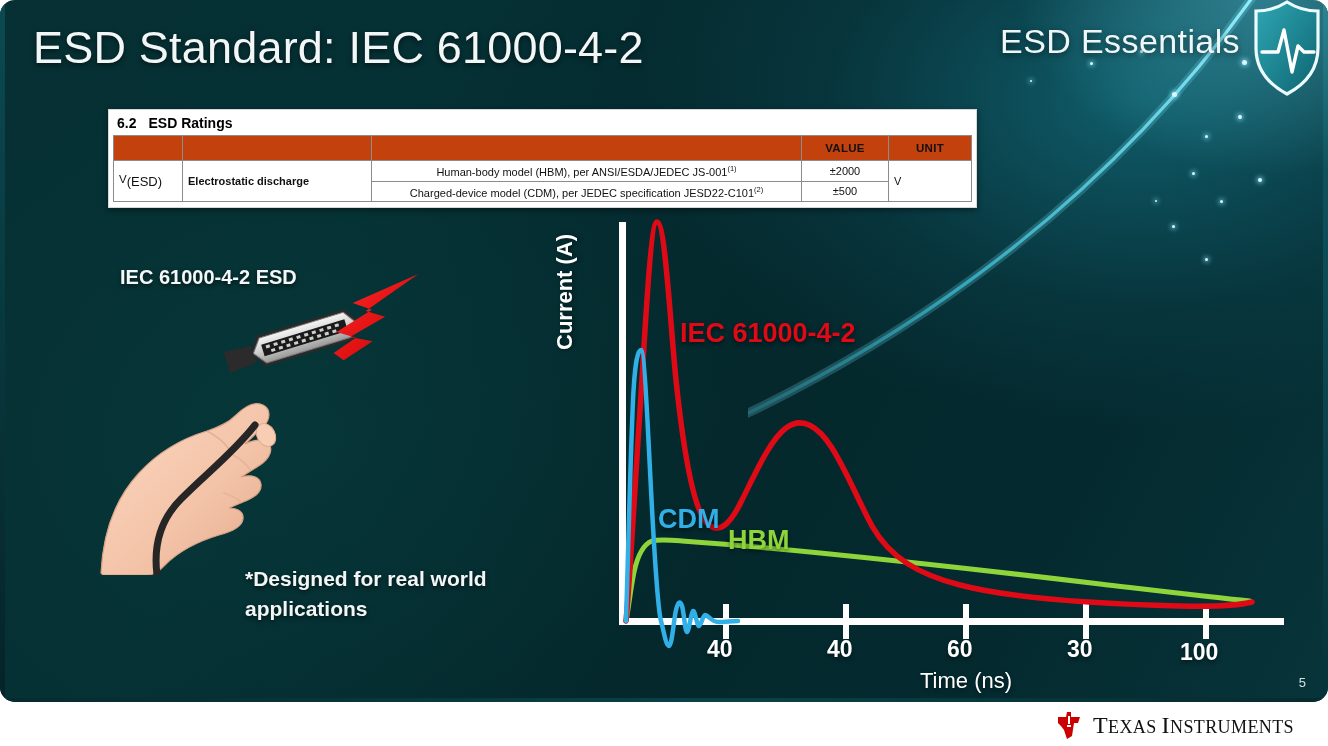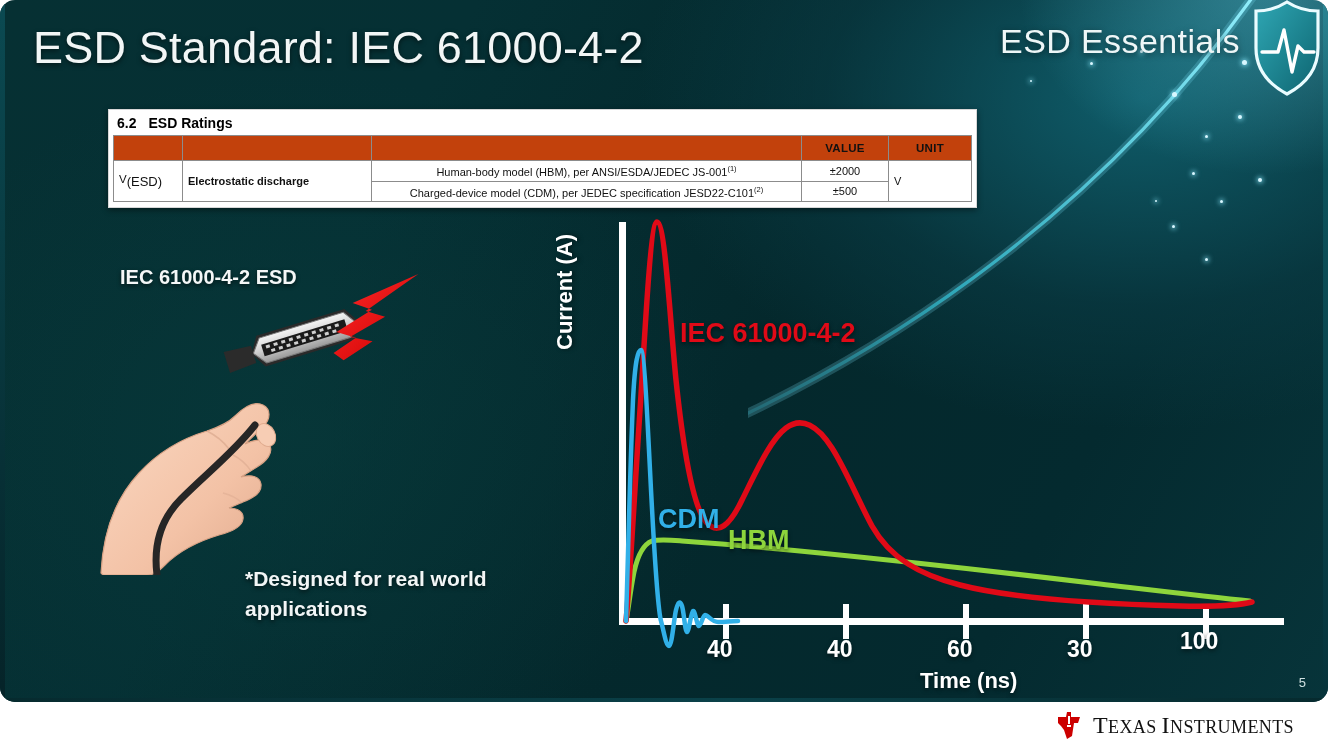--- a/index.html
+++ b/index.html
@@ -80,21 +80,21 @@
   
   .chart{position:absolute;left:560px;top:200px;width:760px;height:500px;}
   .ylabel{
     position:absolute;left:-8px;top:150px;
     transform:rotate(-90deg);transform-origin:left top;
     font-size:22px;font-weight:bold;color:#fff;white-space:nowrap;
     text-shadow:0 2px 4px rgba(0,0,0,.5);
   }
   .xlabel{
     position:absolute;left:360px;top:468px;
-    font-size:22px;font-weight:bold;color:#fff;white-space:nowrap;
+    font-size:22px;font-weight:normal;color:#fff;white-space:nowrap;
     text-shadow:0 2px 4px rgba(0,0,0,.5);
   }
   .tick-lbl{
     position:absolute;font-size:23px;font-weight:bold;color:#fff;
     text-shadow:0 2px 4px rgba(0,0,0,.5);
   }
   .curve-lbl{
     position:absolute;font-size:27px;font-weight:bold;white-space:nowrap;
     text-shadow:0 2px 4px rgba(0,0,0,.55);
   }
@@ -303,21 +303,21 @@
                C 129 432 131 412 133 411 C 135 410 137 426 139 426
                C 141 426 143 415 145 415 C 148 415 152 422 158 422
                C 165 422 172 421 178 421" fill="none" stroke="#31b0e8" stroke-width="4.5" stroke-linecap="round" stroke-linejoin="round"></path>
     </svg>
 
     
     <div class="tick-lbl" style="left:147px;top:436px;">40</div>
     <div class="tick-lbl" style="left:267px;top:436px;">40</div>
     <div class="tick-lbl" style="left:387px;top:436px;">60</div>
     <div class="tick-lbl" style="left:507px;top:436px;">30</div>
-    <div class="tick-lbl" style="left:620px;top:428px;">100</div>
+    <div class="tick-lbl" style="left:620px;top:439px;">100</div>
 
     
     <div class="curve-lbl" style="left:120px;top:118px;color:#e00a17;">IEC 61000-4-2</div>
     <div class="curve-lbl" style="left:98px;top:304px;color:#31b0e8;">CDM</div>
     <div class="curve-lbl" style="left:168px;top:325px;color:#8ed53c;">HBM</div>
   </div>
 
   <div class="slide-num">5</div>
 </div>
 

